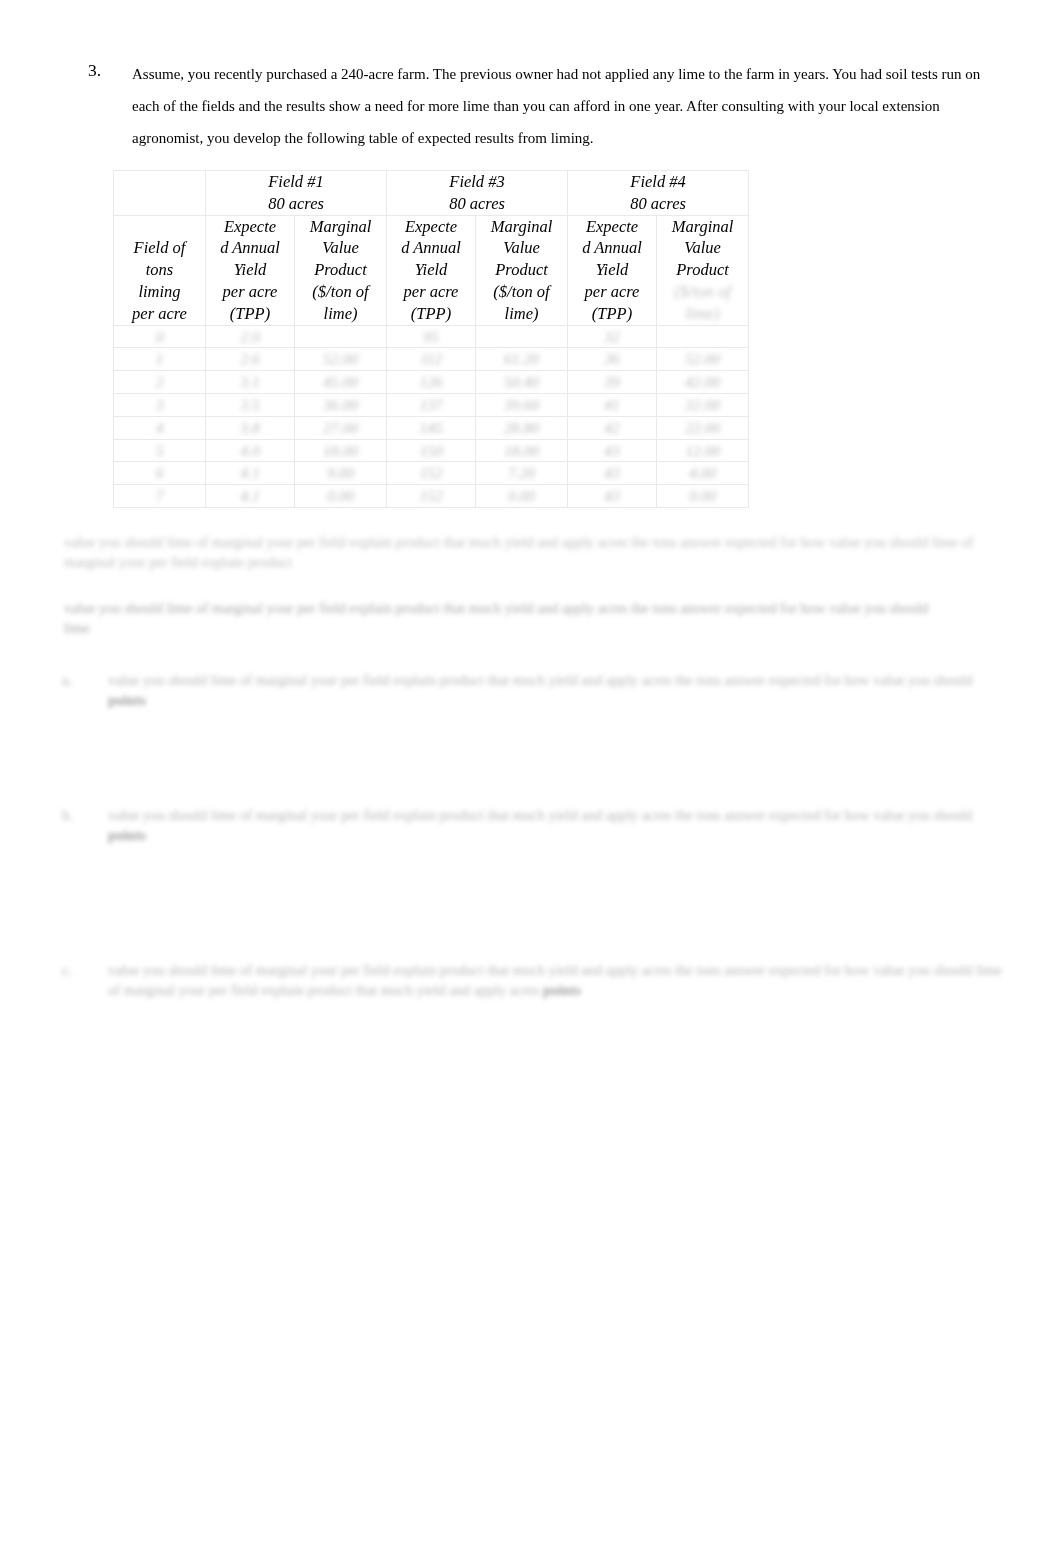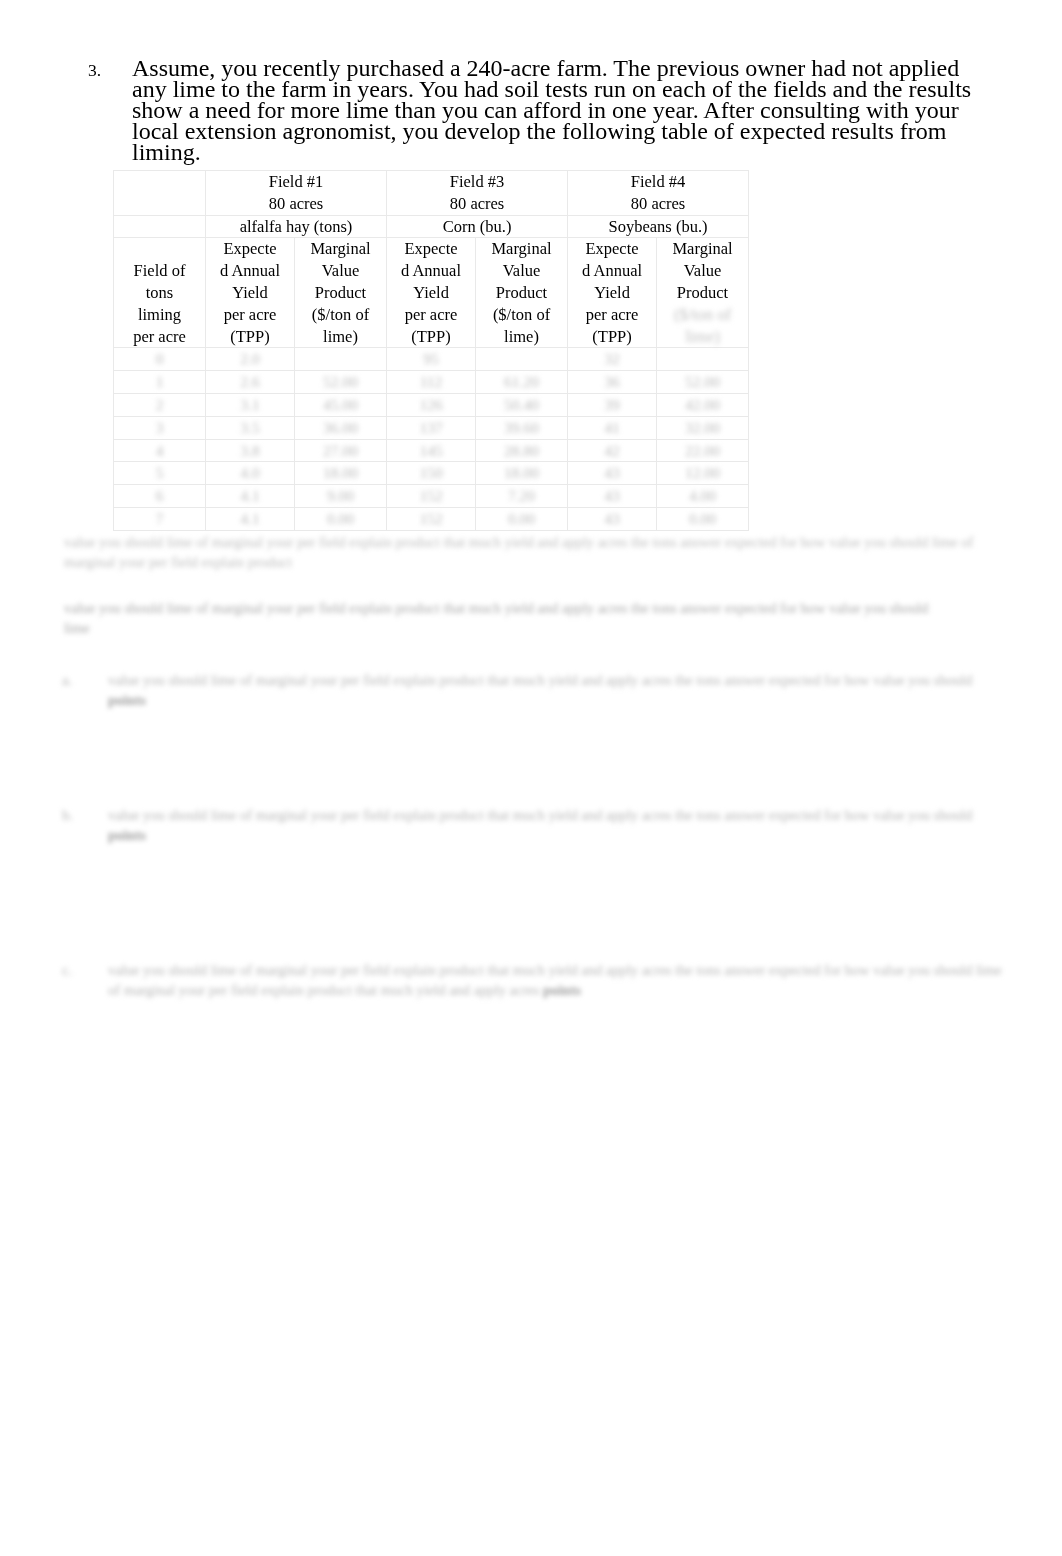--- a/index.html
+++ b/index.html
@@ -30,31 +30,32 @@
     align-items: flex-start;
   }
   .q-number {
     width: 44px;
     flex: 0 0 44px;
     font-size: 17.5px;
     line-height: 24.5px;
   }
   .q-text {
     flex: 1 1 auto;
-    font-size: 24px;
-    line-height: 21px;
+    font-size: 15px;
+    line-height: 32px;
     text-align: left;
   }
 
   
   .lime-table-wrap {
     position: absolute;
     left: 113px;
     top: 170px;
     width: 502px;
+    font-style: italic;
   }
   table.lime-table {
     border-collapse: collapse;
     width: 634px;
     table-layout: fixed;
     font-size: 16.5px;
     line-height: 21.8px;
   }
   table.lime-table td,
   table.lime-table th {
@@ -179,26 +180,20 @@
           <th class="field-name" colspan="2">
             <span>Field #3</span><br>
             <span>80 acres</span>
           </th>
           <th class="field-name" colspan="2">
             <span>Field #4</span><br>
             <span>80 acres</span>
           </th>
         </tr>
 
-        <tr>
-          <td class="blank-cell"></td>
-          <th class="crop-name" colspan="2">alfalfa hay (tons)</th>
-          <th class="crop-name" colspan="2">Corn (bu.)</th>
-          <th class="crop-name" colspan="2">Soybeans (bu.)</th>
-        </tr>
 
         <tr>
           <th class="row-label-head">
             <span>Field of</span><br>
             <span>tons</span><br>
             <span>liming</span><br>
             <span>per acre</span>
           </th>
 
           <th class="sub-head">

